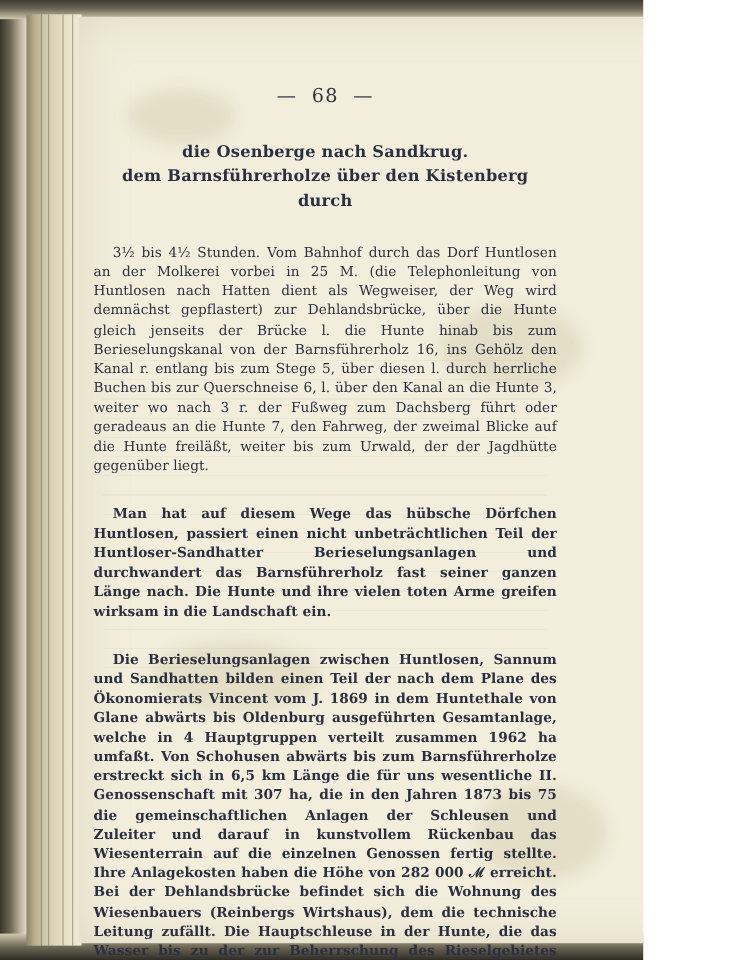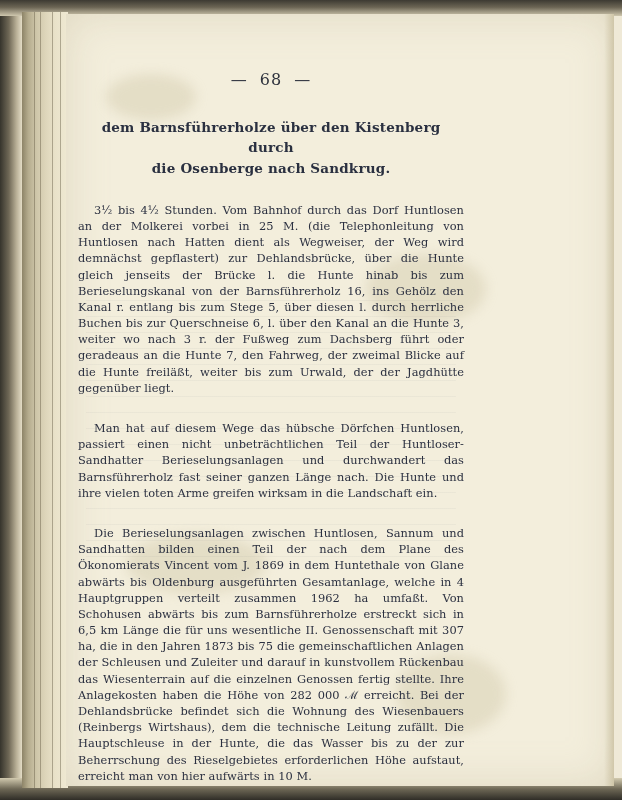--- a/index.html
+++ b/index.html
@@ -10,21 +10,21 @@
   body {
     width: 622px;
     height: 800px;
     font-family: "DejaVu Serif", serif;
     overflow: hidden;
   }
 
   
   #scan {
     position: relative;
-    width: 622px;
+    width: 536px;
     height: 800px;
     background: #efe9d7;
     overflow: hidden;
   }
 
   
   .edge-top {
     position: absolute; left: 0; top: 0; width: 622px; height: 16px;
     background: linear-gradient(to bottom, #3c3a32 0%, #6b6554 45%, #cfc7ae 100%);
   }
@@ -109,21 +109,21 @@
     margin: 0 0 2px 0;
     font-size: 11.4px;
     line-height: 1.42;
     text-align: justify;
     text-justify: inter-word;
     letter-spacing: 0.05px;
     color: #2b3040;
     hyphens: manual;
   }
   p.para.indent { text-indent: 16px; margin-top: 24px; }
-  p.gap { margin-top: 9px; }
+  p.gap { margin-top: 9px; font-weight: bold; }
 
   .subhead {
     text-align: center;
     font-weight: bold;
     font-size: 12.6px;
     line-height: 1.45;
     color: #2a3040;
     margin: 16px 0 8px 0;
   }
   .subhead .l { display: block; }
@@ -163,22 +163,22 @@
     <div class="blotch" style="left:330px; top:640px; width:110px; height:80px;"></div>
   </div>
 
   <div class="ghost"></div>
 
   <div class="textblock">
 
     <div class="folio">—  68  —</div>
 
     <div class="head">
+      <span class="l">die Osenberge nach Sandkrug.</span>
       <span class="l">dem Barnsführerholze über den Kistenberg durch</span>
-      <span class="l">die Osenberge nach Sandkrug.</span>
     </div>
 
     <p class="para indent">3½ bis 4½ Stunden.  Vom Bahnhof durch das Dorf Huntlosen an der Molkerei vorbei in 25 M. (die Telephonleitung von Huntlosen nach Hatten dient als Wegweiser, der Weg wird demnächst gepflastert) zur Dehlandsbrücke, über die Hunte gleich jenseits der Brücke l. die Hunte hinab bis zum Berieselungskanal von der Barnsführerholz 16, ins Gehölz den Kanal r. entlang bis zum Stege 5, über diesen l. durch herrliche Buchen bis zur Querschneise 6, l. über den Kanal an die Hunte 3, weiter wo nach 3 r. der Fußweg zum Dachsberg führt oder geradeaus an die Hunte 7, den Fahrweg, der zweimal Blicke auf die Hunte freiläßt, weiter bis zum Urwald, der der Jagdhütte gegenüber liegt.</p>
 
     <p class="para indent gap">Man hat auf diesem Wege das hübsche Dörfchen Huntlosen, passiert einen nicht unbeträchtlichen Teil der Huntloser-Sandhatter Berieselungsanlagen und durchwandert das Barnsführerholz fast seiner ganzen Länge nach.  Die Hunte und ihre vielen toten Arme greifen wirksam in die Landschaft ein.</p>
 
     <p class="para indent gap">Die Berieselungsanlagen zwischen Huntlosen, Sannum und Sandhatten bilden einen Teil der nach dem Plane des Ökonomierats Vincent vom J. 1869 in dem Huntethale von Glane abwärts bis Oldenburg ausgeführten Gesamtanlage, welche in 4 Hauptgruppen verteilt zusammen 1962 ha umfaßt.  Von Schohusen abwärts bis zum Barnsführerholze erstreckt sich in 6,5 km Länge die für uns wesentliche II. Genossenschaft mit 307 ha, die in den Jahren 1873 bis 75 die gemeinschaftlichen Anlagen der Schleusen und Zuleiter und darauf in kunstvollem Rückenbau das Wiesenterrain auf die einzelnen Genossen fertig stellte.  Ihre Anlagekosten haben die Höhe von 282 000 ℳ erreicht.  Bei der Dehlandsbrücke befindet sich die Wohnung des Wiesenbauers (Reinbergs Wirtshaus), dem die technische Leitung zufällt.  Die Hauptschleuse in der Hunte, die das Wasser bis zu der zur Beherrschung des Rieselgebietes erforderlichen Höhe aufstaut, erreicht man von hier aufwärts in 10 M.</p>
 
     <div class="subhead">
       <span class="l">c. Von Huntlosen wird Ostrittrum und</span>

